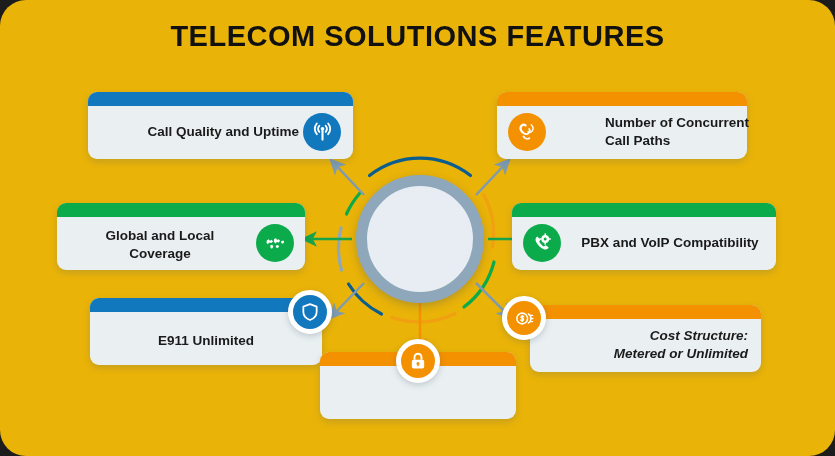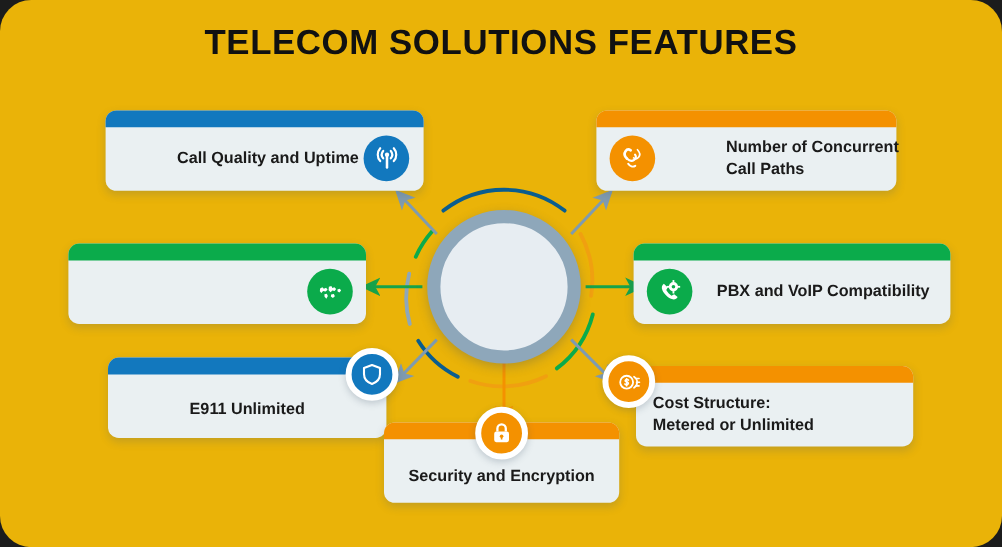--- a/index.html
+++ b/index.html
@@ -100,21 +100,21 @@
   .icon-badge.ringed {
     border: 5px solid #ffffff;
     box-shadow: 0 2px 6px rgba(60,80,100,0.25);
   }
   .icon-badge svg { display: block; }
 
   
   #card-call-quality   { left: 88px;  top: 92px;  width: 265px; height: 67px; }
   #card-concurrent     { left: 497px; top: 92px;  width: 250px; height: 67px; }
   #card-coverage       { left: 57px;  top: 203px; width: 248px; height: 67px; }
-  #card-pbx            { left: 528px; top: 203px; width: 264px; height: 67px; }
+  #card-pbx            { left: 512px; top: 203px; width: 264px; height: 67px; }
   #card-e911           { left: 90px;  top: 298px; width: 232px; height: 67px; }
   #card-cost           { left: 530px; top: 305px; width: 231px; height: 67px; }
   #card-security       { left: 320px; top: 352px; width: 196px; height: 67px; }
 </style>
 </head>
 <body>
 
 <div id="infographic">
 
   <div id="title">TELECOM SOLUTIONS FEATURES</div>
@@ -179,20 +179,22 @@
         <path d="M10.6 5.3 C9.0 4.2 7.3 4.6 6.3 6.0 C5.0 7.8 5.6 10.3 7.4 12.1" stroke-width="2.2"></path>
         <path d="M7.4 12.1 C9.2 13.9 11.7 14.5 13.5 13.2 C14.9 12.2 15.3 10.5 14.2 8.9"></path>
         <path d="M13.0 11.6 C14.6 12.7 16.3 12.3 17.3 10.9 C18.6 9.1 18.0 6.6 16.2 4.8" stroke-width="1.4"></path>
         <path d="M8.5 16.5 C9.8 18.6 12.4 19.4 14.4 18.2"></path>
       </svg>
     </div>
   </div>
 
   <div class="card" id="card-coverage">
     <div class="card-bar" style="background:#0bab4b"></div>
+    <div class="card-label" style="left:14px; top:24px; width:178px; text-align:center;">Global and Local
+Coverage</div>
     <div class="icon-badge" style="right:11px; top:21px; width:38px; height:38px; background:#0bab4b;">
       <svg width="25" height="25" viewBox="0 0 24 24">
         <g fill="#ffffff">
           <path d="M3.6 9.0 L5.4 8.0 L6.6 9.3 L8.4 8.4 L9.6 10.0 L8.0 11.4 L6.0 11.0 L4.6 12.6 L3.4 11.2 Z"></path>
           <path d="M10.6 7.6 L12.6 7.0 L13.4 8.6 L15.0 8.0 L16.4 9.4 L15.2 11.0 L13.4 10.6 L12.0 12.0 L10.4 10.4 Z"></path>
           <path d="M17.4 9.8 L19.4 9.2 L20.4 10.6 L19.0 12.2 L17.6 11.4 Z"></path>
           <path d="M7.0 13.6 L9.0 13.2 L9.8 15.0 L8.6 17.2 L7.2 15.6 Z"></path>
           <path d="M12.4 13.8 L14.6 13.4 L15.4 15.2 L13.8 16.6 L12.2 15.4 Z"></path>
         </g>
       </svg>
@@ -224,38 +226,37 @@
     <div class="card-label" style="left:14px; top:34px; width:204px; text-align:center;">E911 Unlimited</div>
     <div class="icon-badge ringed" style="left:198px; top:-8px; width:44px; height:44px; background:#1278be;">
       <svg width="20" height="20" viewBox="0 0 24 24">
         <path d="M12 2.6 L20 5.6 L20 11.6 C20 16.4 16.6 20.0 12 21.6 C7.4 20.0 4 16.4 4 11.6 L4 5.6 Z" fill="none" stroke="#ffffff" stroke-width="2.1" stroke-linejoin="round"></path>
       </svg>
     </div>
   </div>
 
   <div class="card" id="card-cost">
     <div class="card-bar" style="background:#f49100"></div>
-    <div class="card-label" style="left:14px; top:22px; width:204px; text-align:left;">Cost Structure:
+    <div class="card-label" style="left:14px; top:22px; width:204px; text-align:right;font-style:italic;">Cost Structure:
 Metered or Unlimited</div>
     <div class="icon-badge ringed" style="left:-28px; top:-9px; width:44px; height:44px; background:#f49100;">
       <svg width="23" height="23" viewBox="0 0 24 24">
         <g fill="none" stroke="#ffffff" stroke-width="1.6" stroke-linecap="round">
           <circle cx="9.6" cy="12" r="5.6"></circle>
           <path d="M9.6 9.0 L9.6 15.0" stroke-width="1.5"></path>
           <path d="M11.2 10.2 C10.7 9.5 8.6 9.4 8.3 10.6 C8.0 11.8 11.2 11.6 11.1 13.0 C11.0 14.3 8.6 14.4 8.1 13.6" stroke-width="1.4"></path>
           <path d="M16.0 7.2 A 5.6 5.6 0 0 1 16.0 16.8" stroke-width="1.5"></path>
           <path d="M17.6 8.8 L20.4 8.8 M18.2 12.0 L20.8 12.0 M17.6 15.2 L20.4 15.2" stroke-width="1.4"></path>
         </g>
       </svg>
     </div>
   </div>
 
   <div class="card" id="card-security">
     <div class="card-bar" style="background:#f49100"></div>
-    <div class="card-label" style="left:8px; top:36px; width:180px; text-align:center;">Security and Encryption</div>
     <div class="icon-badge ringed" style="left:76px; top:-13px; width:44px; height:44px; background:#f49100;">
       <svg width="20" height="20" viewBox="0 0 24 24">
         <rect x="4.6" y="10.4" width="14.8" height="10.6" rx="2.1" fill="#ffffff"></rect>
         <path d="M7.8 10.4 L7.8 7.4 A 4.2 4.2 0 0 1 16.2 7.4 L16.2 10.4" fill="none" stroke="#ffffff" stroke-width="2.3"></path>
         <circle cx="12" cy="15.0" r="1.8" fill="#f49100"></circle>
         <rect x="11.2" y="15.0" width="1.6" height="3.3" fill="#f49100"></rect>
       </svg>
     </div>
   </div>
 

